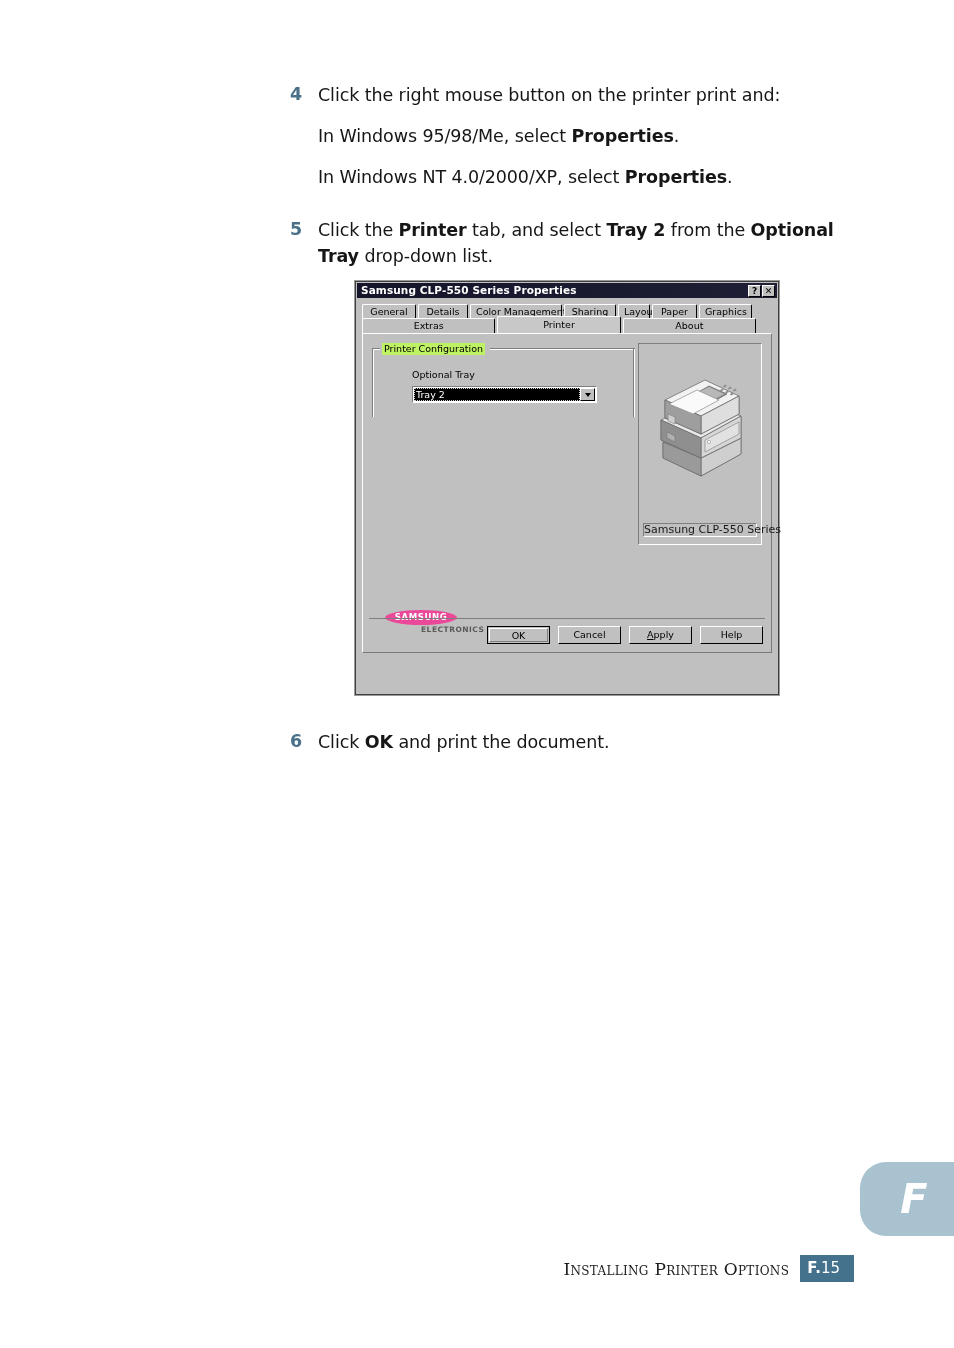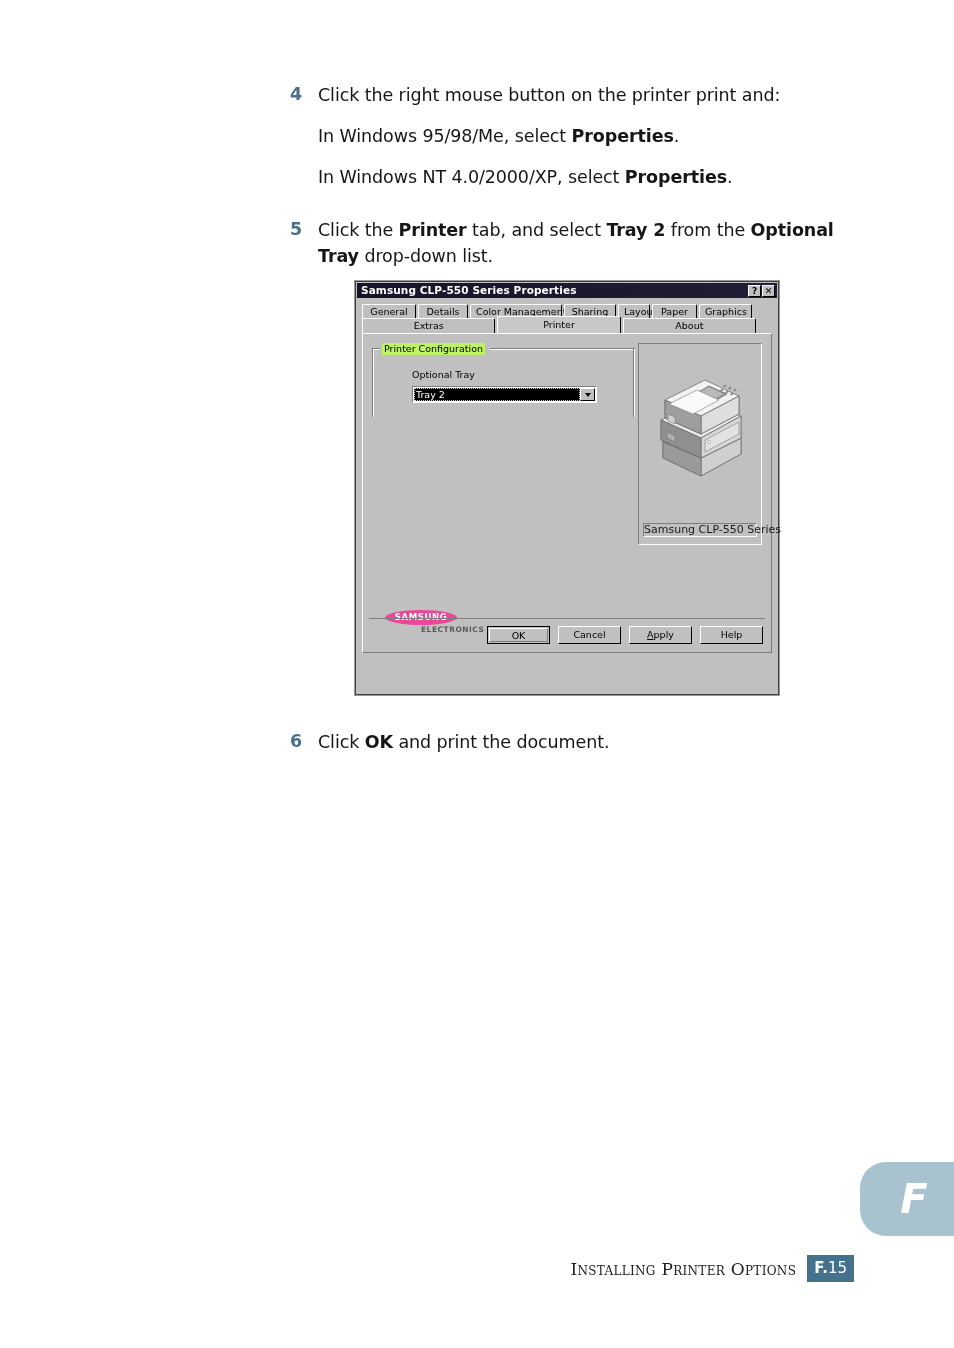--- a/index.html
+++ b/index.html
@@ -394,21 +394,21 @@
     letter-spacing: 0.3px;
     white-space: nowrap;
   }
   .page-badge {
     margin-left: 11px;
     background: #44718c;
     color: #ffffff;
     font-family: "DejaVu Sans", sans-serif;
     font-size: 15px;
     line-height: 20px;
-    padding: 3px 7px 4px 7px;
+    padding: 3px 14px 4px 7px;
     white-space: nowrap;
   }
   .page-badge .pb-chap { font-weight: bold; }
 </style>
 </head>
 <body>
 
 <div class="page-content">
 
   <div class="step" style="left:290px; top:82px; width:600px;">

